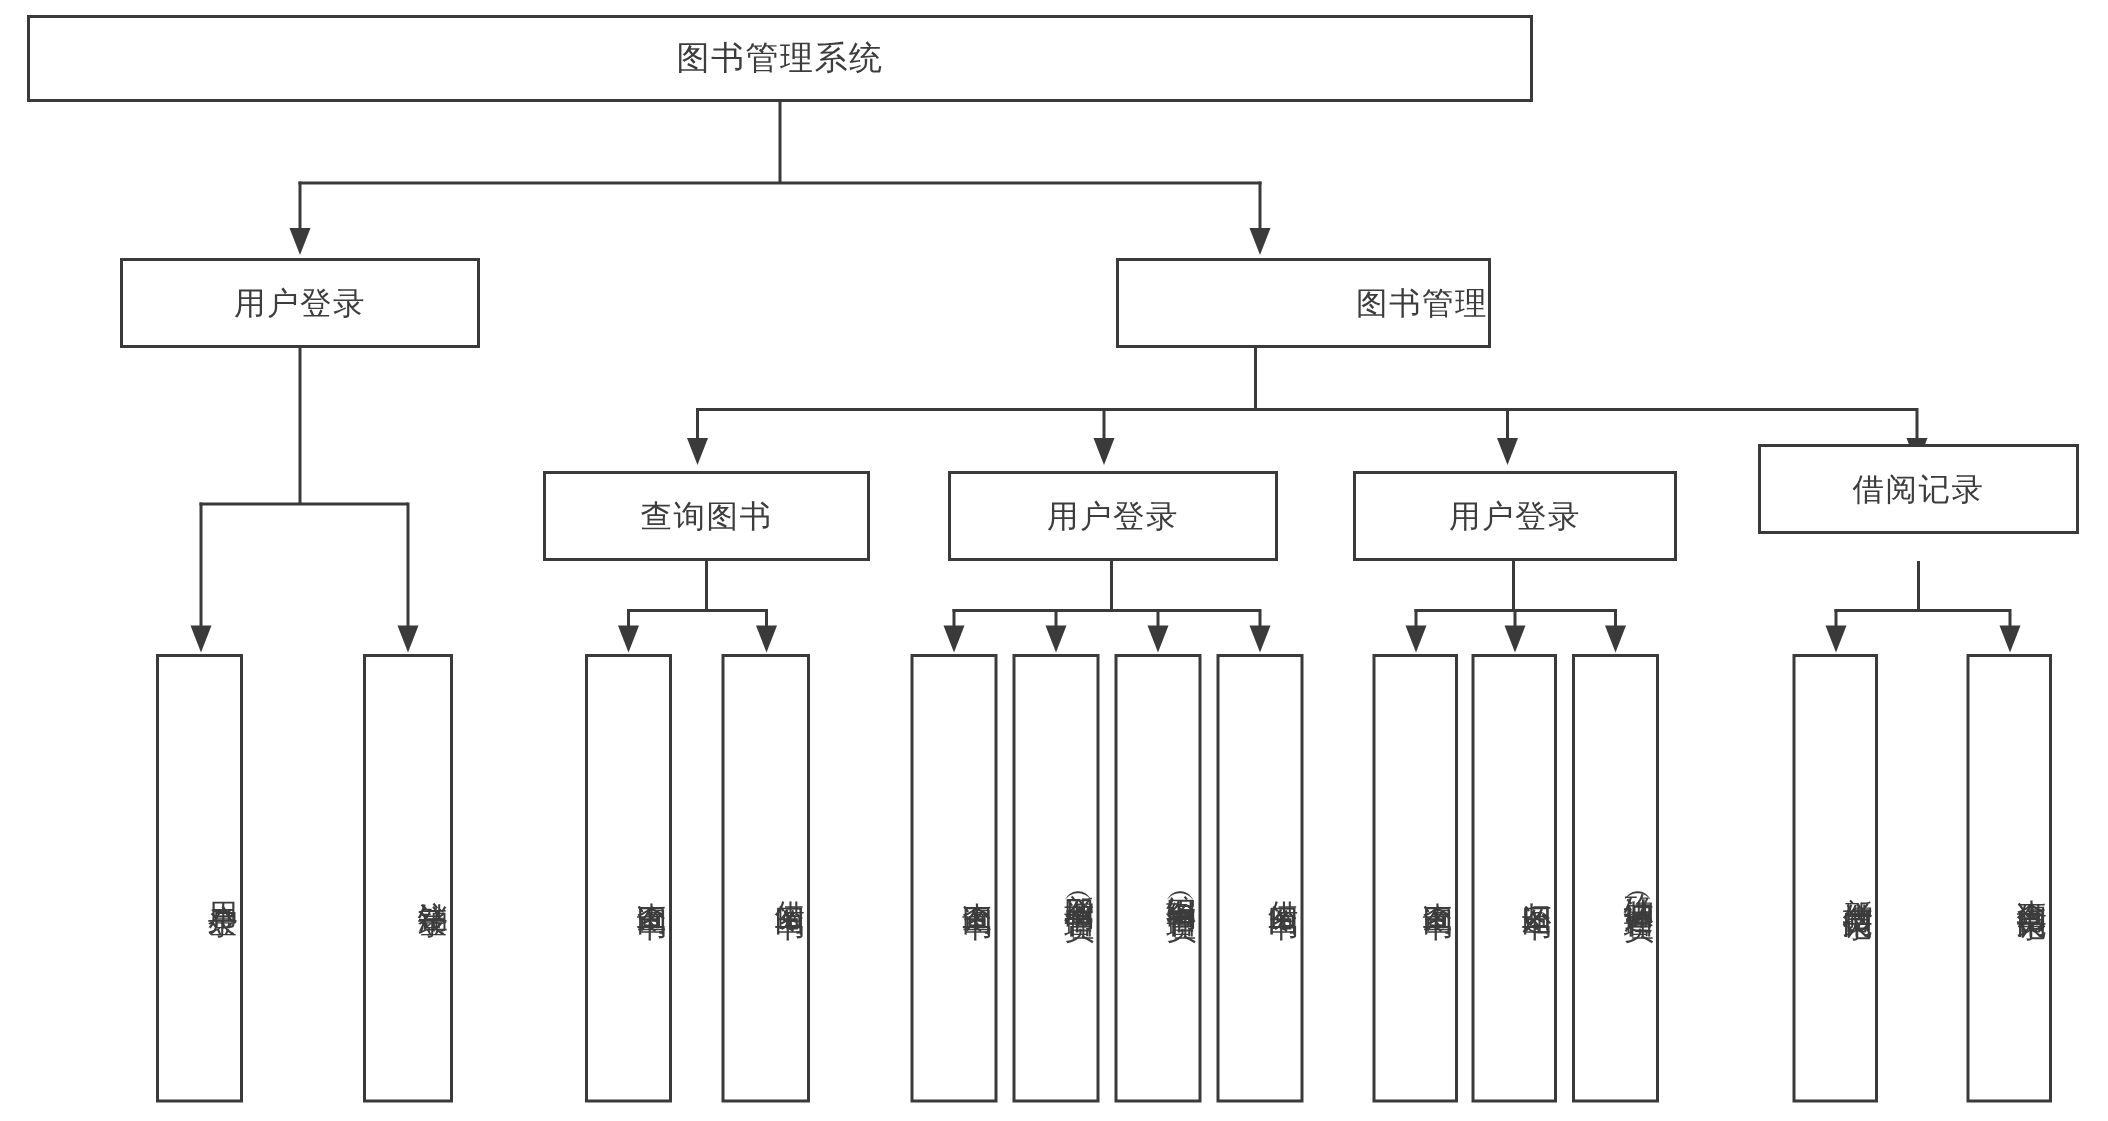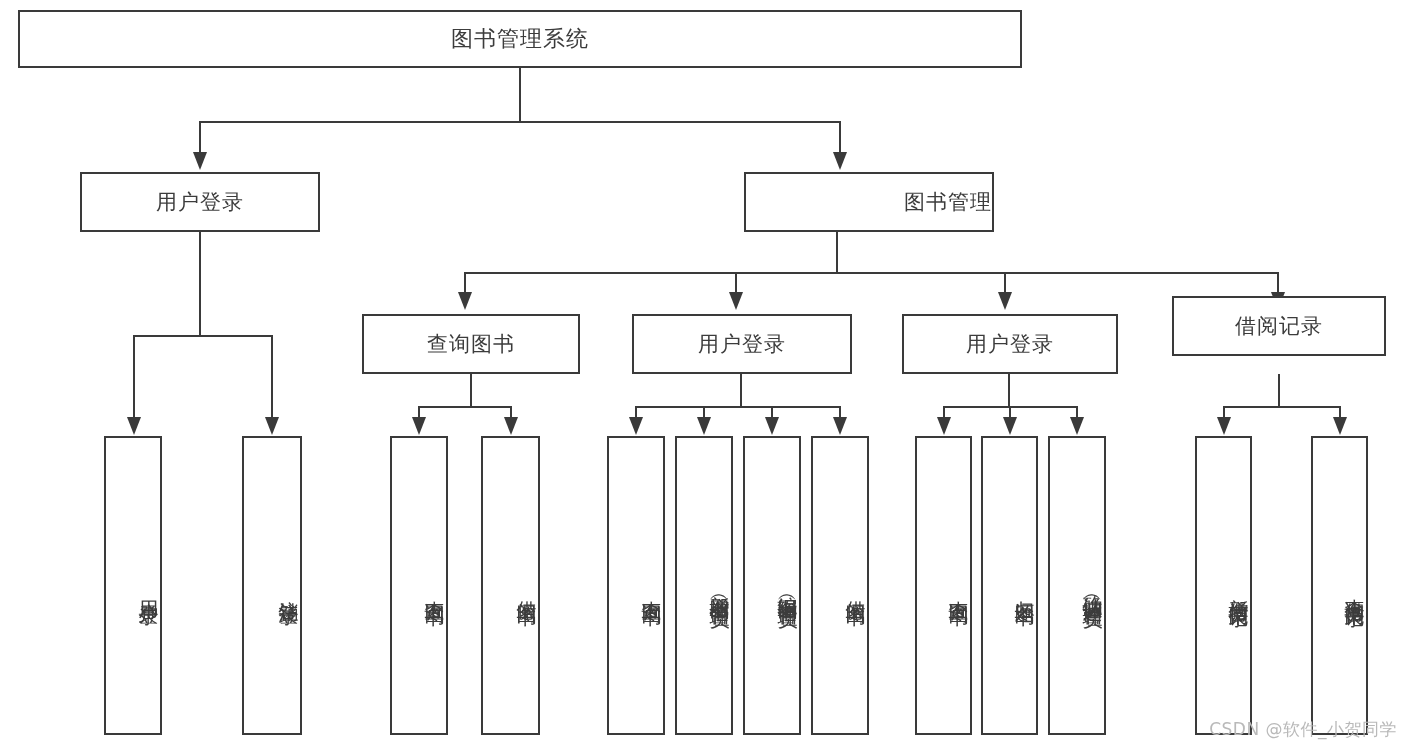--- a/index.html
+++ b/index.html
@@ -204,15 +204,14 @@
     <span>确认归还（管理员）</span>
   </div>
 
   <div class="node node-v" style="left:1195px; top:436px; width:57px; height:299px;">
     <span>新增借阅记录</span>
   </div>
   <div class="node node-v" style="left:1311px; top:436px; width:57px; height:299px;">
     <span>查询借阅记录</span>
   </div>
 
-  <div id="watermark">CSDN @软件_小贺同学</div>
 
 </div>
 
 </body></html>

